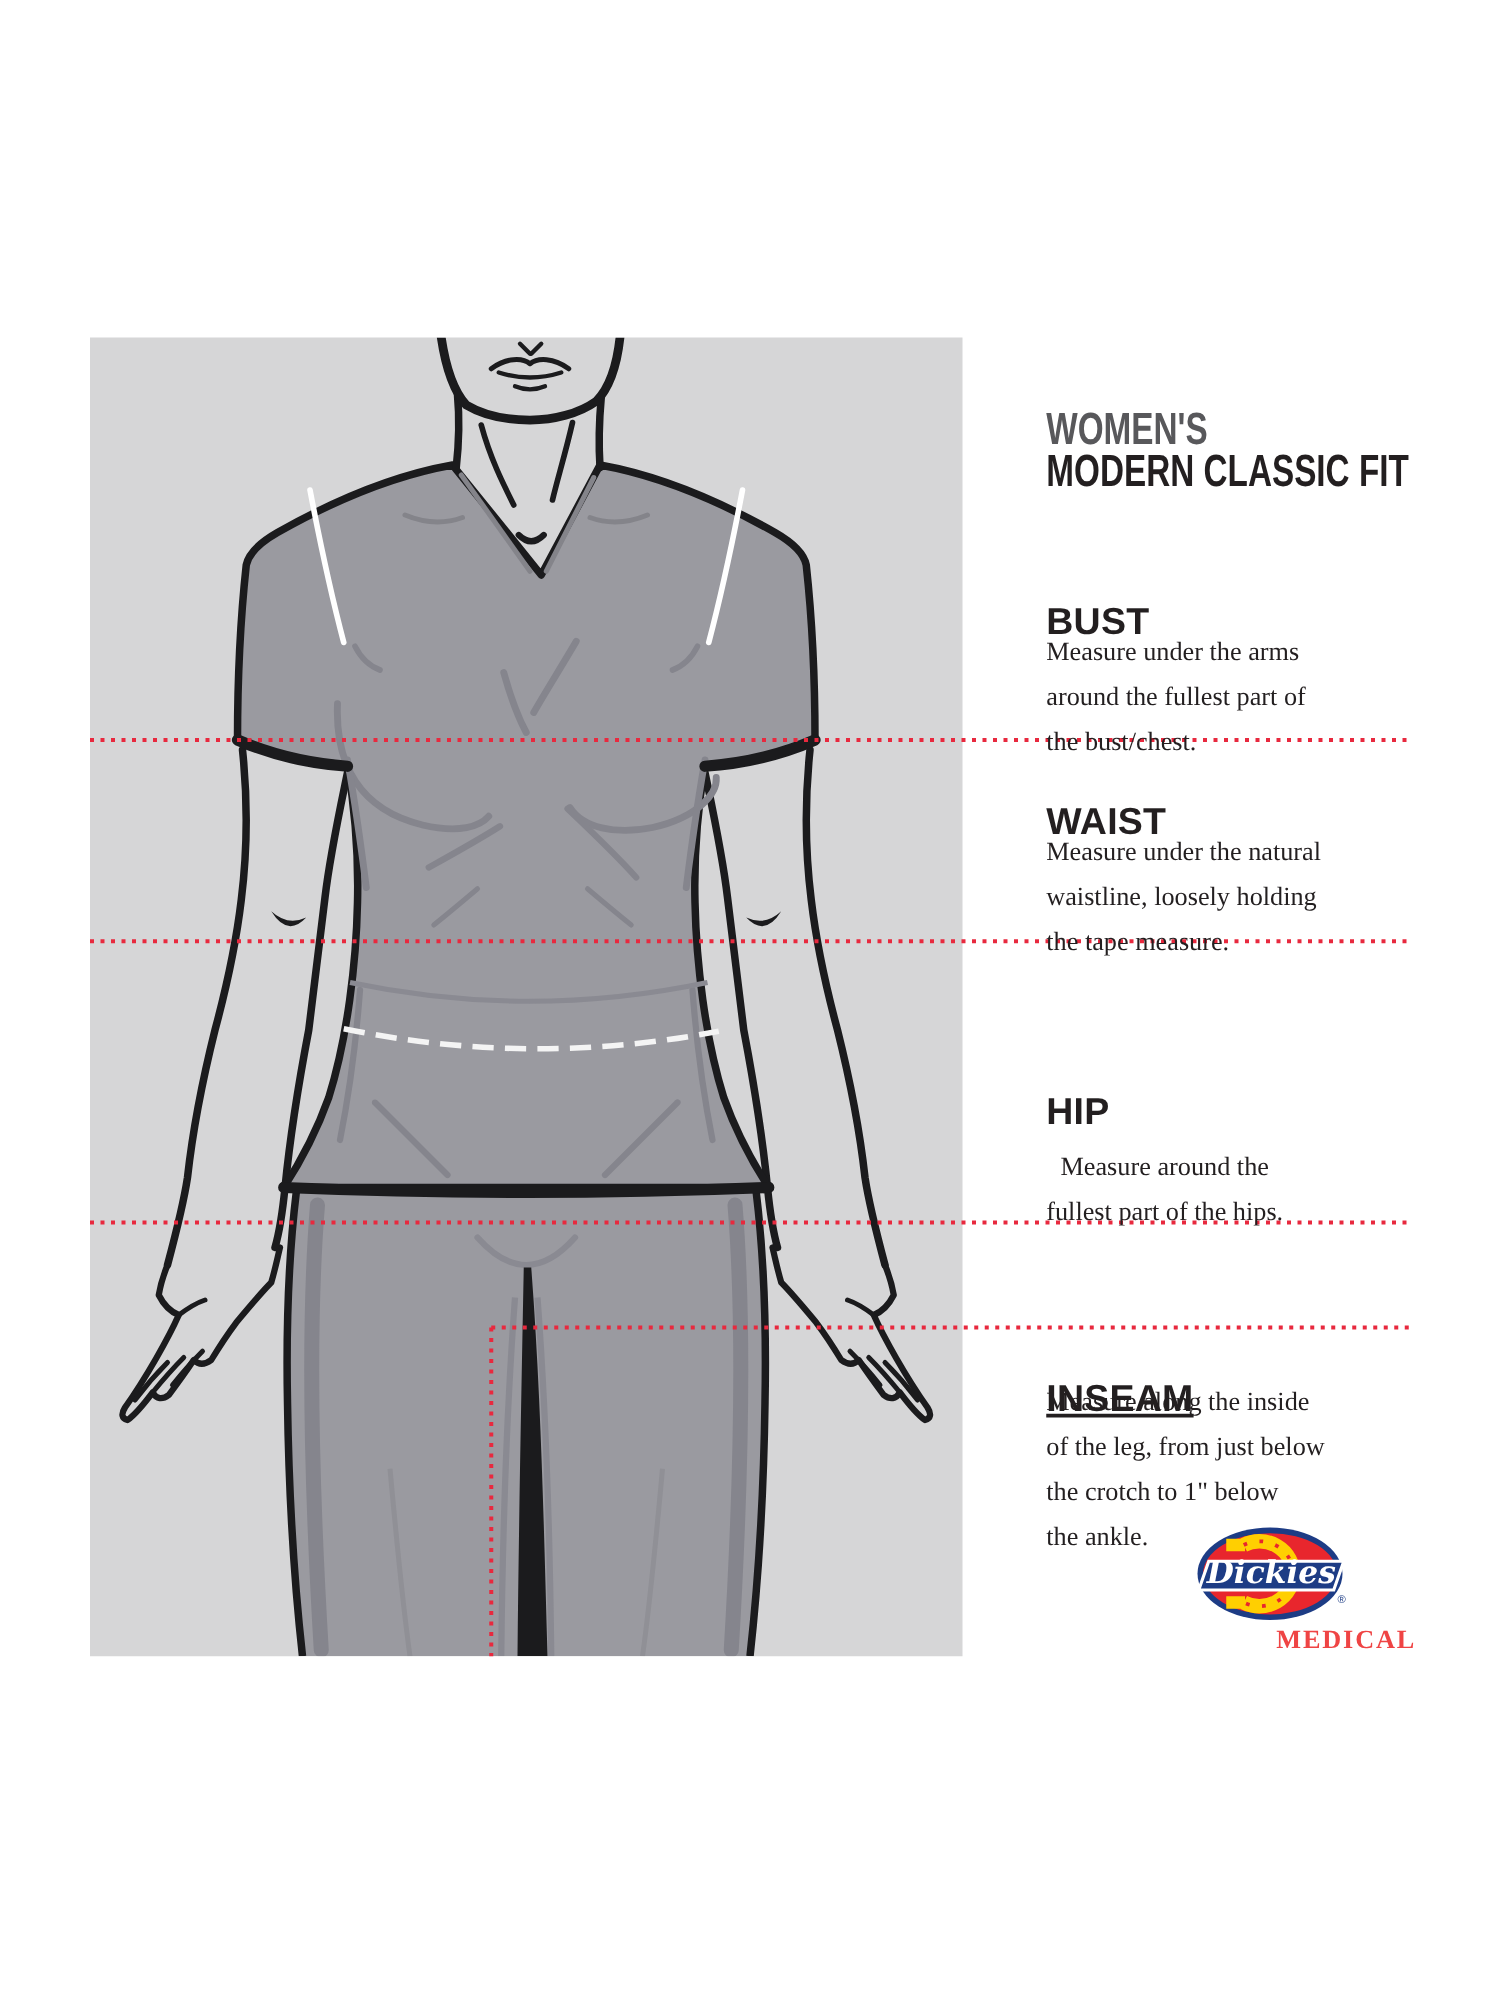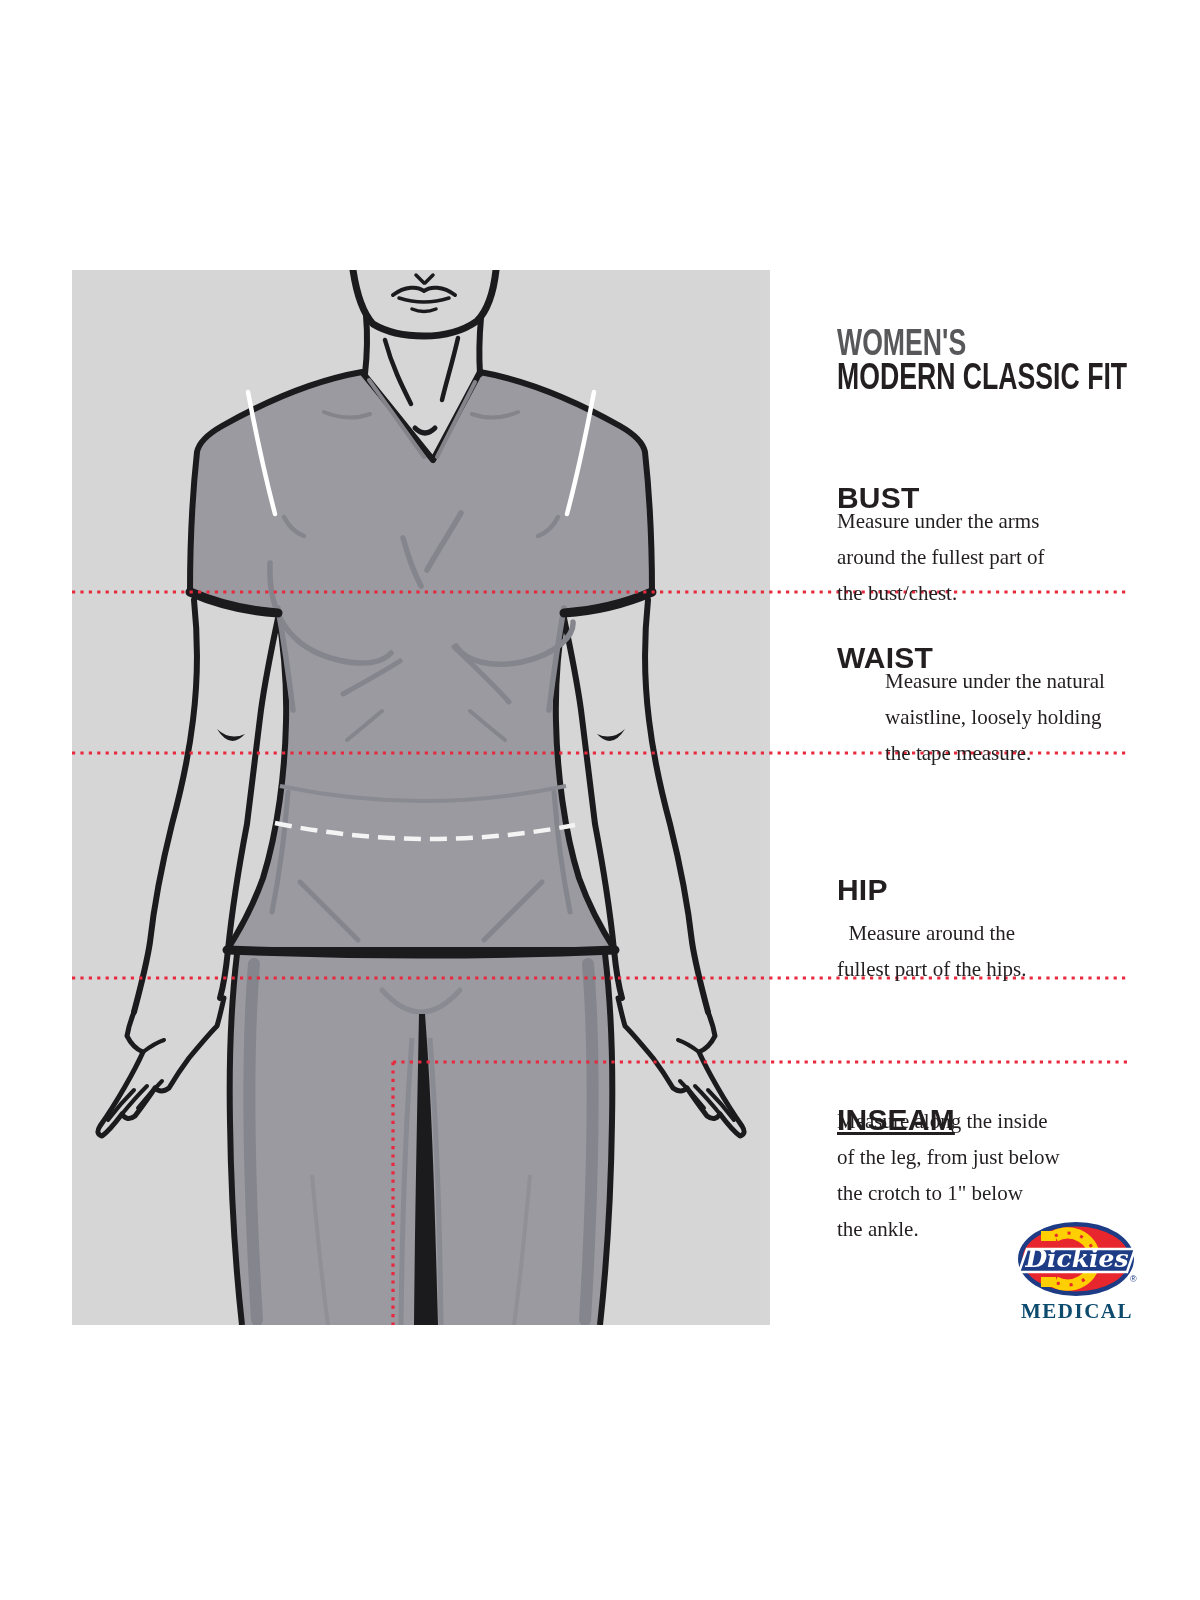--- a/index.html
+++ b/index.html
@@ -17,28 +17,28 @@
     position:absolute;left:837px;white-space:nowrap;
     font-weight:bold;font-size:36px;letter-spacing:0px;
     transform:scaleX(0.74);transform-origin:left top;
   }
   .title-1{top:322px;color:#58585b;}
   .title-2{top:356px;color:#231f20;}
   .sec{position:absolute;left:837px;color:#231f20;}
   .sec-heading{font-weight:bold;font-size:30px;letter-spacing:0.2px;white-space:nowrap;}
   .sec-body{font-size:21px;line-height:36px;white-space:pre-line;font-family:Liberation Serif, serif;}
   .h-bust{top:481px;}  .b-bust{top:503px;}
-  .h-waist{top:641px;} .b-waist{top:663px;margin-left:48px;}
+  .h-waist{top:641px;} .b-waist{top:663px;}
   .h-hip{top:873px;}   .b-hip{top:915px;text-align:center;}
   .h-inseam{top:1103px;text-decoration:underline;} .b-inseam{top:1103px;}
-  .logo-wrap{position:absolute;left:1016px;top:1220px;width:122px;}
+  .logo-wrap{position:absolute;left:956px;top:1220px;width:122px;}
   .medical{
     position:absolute;left:1010px;top:1299px;width:134px;text-align:center;
     font-family:"Liberation Serif",serif;font-weight:bold;font-size:21px;
-    letter-spacing:1.5px;color:#0c4a6e;white-space:nowrap;
+    letter-spacing:1.5px;color:#ef4444;white-space:nowrap;
   }
 </style>
 </head>
 <body>
 
 <div class="panel">
   <svg class="figure-svg" width="698" height="1055" viewBox="0 0 698 1055">
 
     <g id="armL" fill="none" stroke="#1b1b1d" stroke-linecap="round" stroke-linejoin="round">
 

